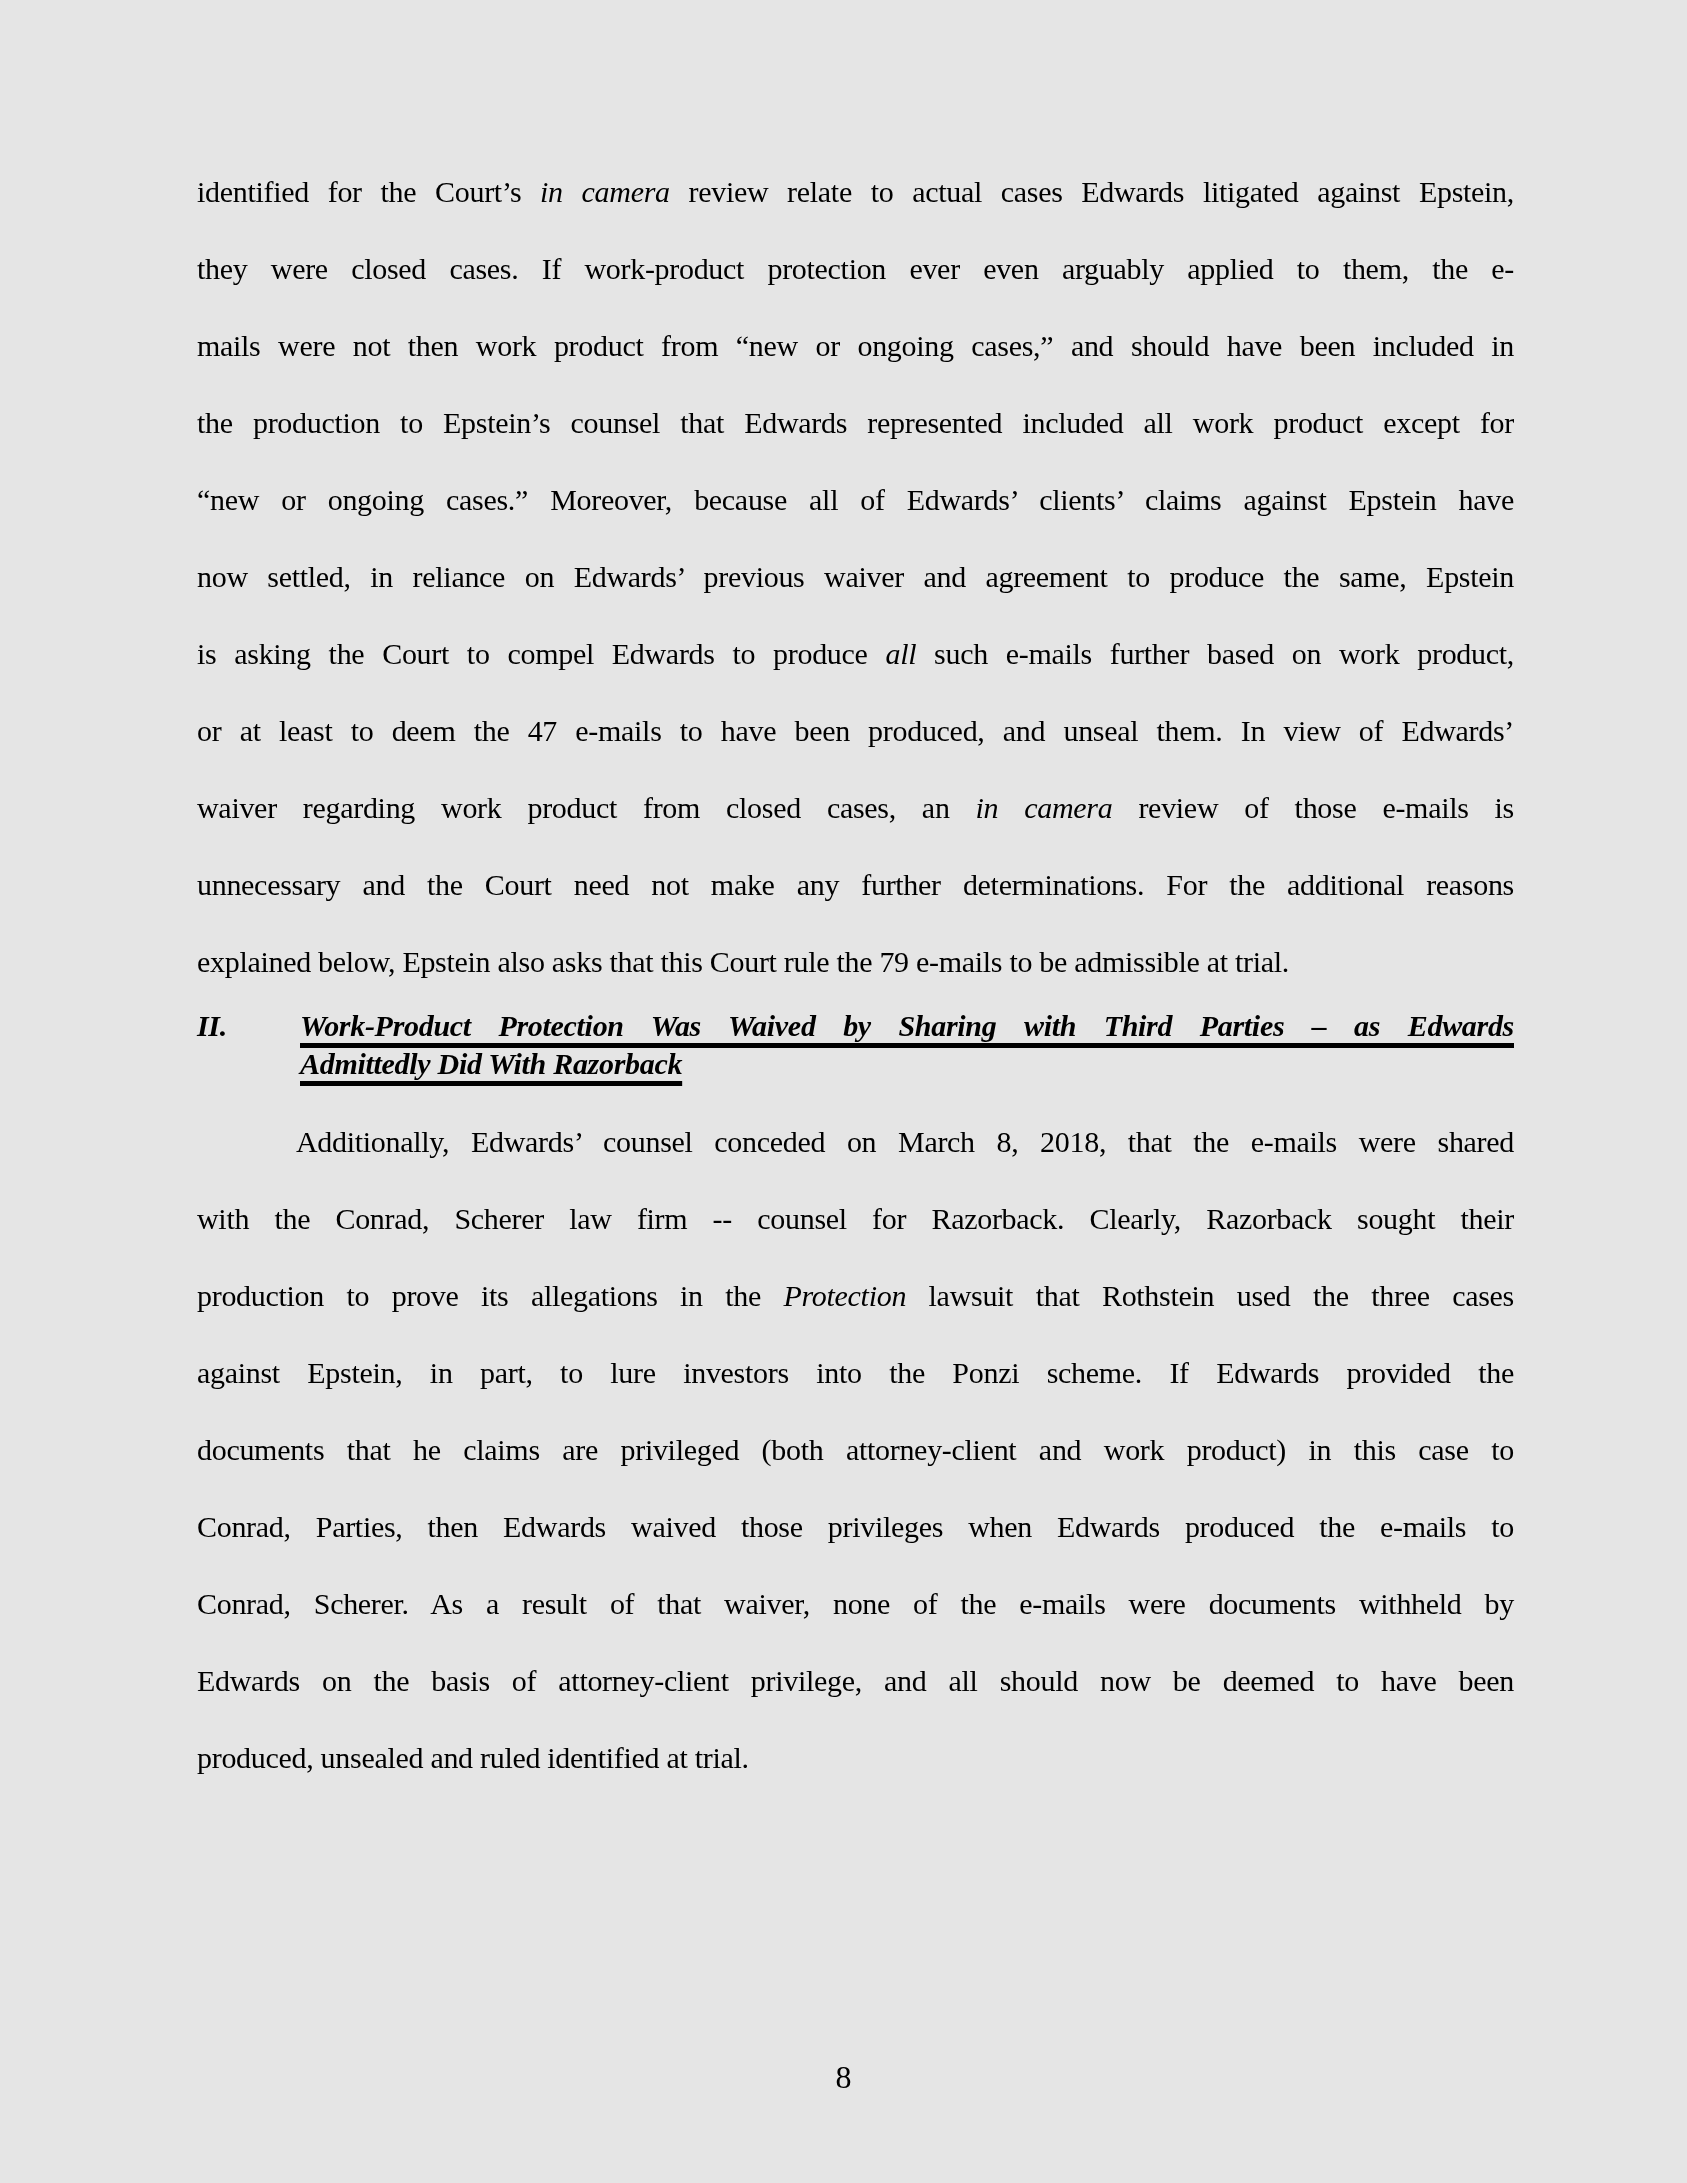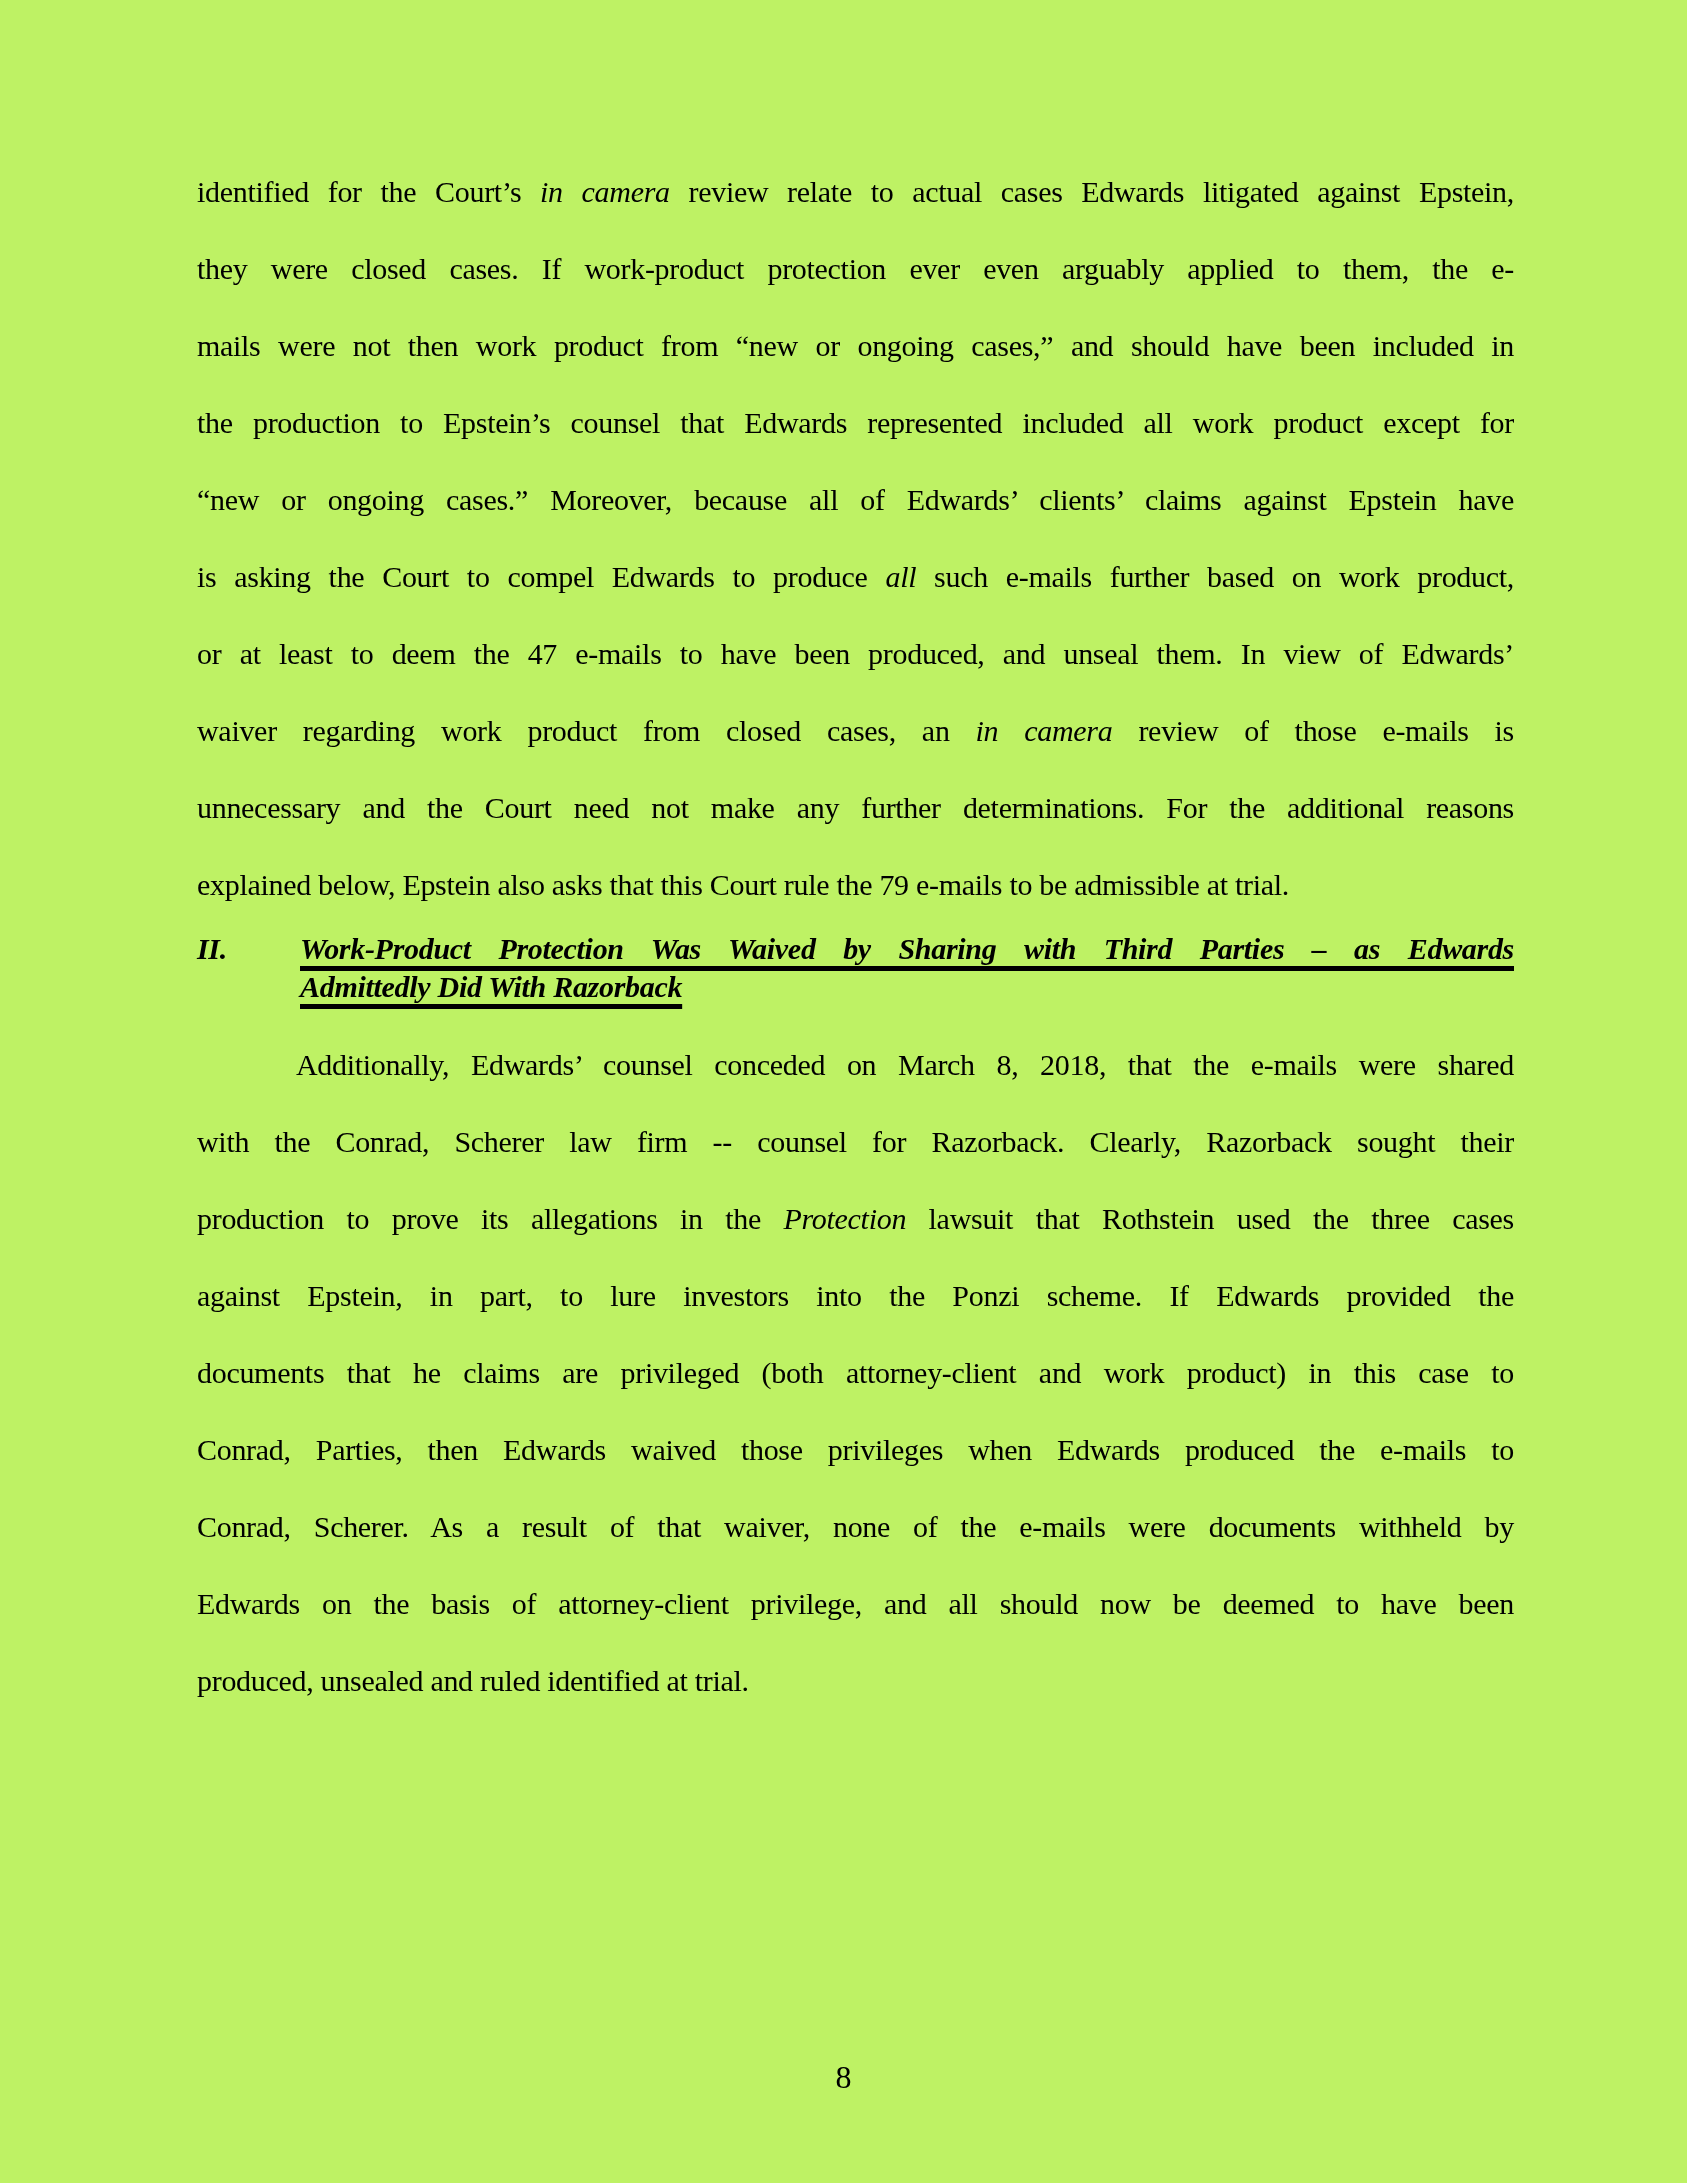--- a/index.html
+++ b/index.html
@@ -1,20 +1,20 @@
 <!DOCTYPE html>
 <html style="font-size:10.6px"><head>
 <meta charset="utf-8">
 <style>
   html, body { margin: 0; padding: 0; }
   .page {
     position: relative;
     width: 1687px;
     height: 2183px;
-    background: #bef264;
+    background: #e5e5e5;
     color: #000000;
     font-family: "Liberation Serif", "DejaVu Serif", serif;
     overflow: hidden;
   }
   .text-block {
     position: absolute;
     left: 197px;
     top: 153px;
     width: 1317px;
     font-size: 30px;
@@ -56,20 +56,21 @@
 
 <div class="page">
   <div class="text-block">
 
     <div>
         <div class="line just"><span>identified for the Court’s </span><span class="it">in camera</span><span> review relate to actual cases Edwards litigated against Epstein,</span></div>
         <div class="line just"><span>they were closed cases.  If work-product protection ever even arguably applied to them, the e-</span></div>
         <div class="line just"><span>mails were not then work product from “new or ongoing cases,” and should have been included in</span></div>
         <div class="line just"><span>the production to Epstein’s counsel that Edwards represented included all work product except for</span></div>
         <div class="line just"><span>“new or ongoing cases.”  Moreover, because all of Edwards’ clients’ claims against Epstein have</span></div>
+        <div class="line just"><span>now settled, in reliance on Edwards’ previous waiver and agreement to produce the same, Epstein</span></div>
         <div class="line just"><span>is asking the Court to compel Edwards to produce </span><span class="it">all</span><span> such e-mails further based on work product,</span></div>
         <div class="line just"><span>or at least to deem the 47 e-mails to have been produced, and unseal them.  In view of Edwards’</span></div>
         <div class="line just"><span>waiver regarding work product from closed cases, an </span><span class="it">in camera</span><span> review of those e-mails is</span></div>
         <div class="line just"><span>unnecessary and the Court need not make any further determinations.  For the additional reasons</span></div>
         <div class="line last"><span>explained below, Epstein also asks that this Court rule the 79 e-mails to be admissible at trial.</span></div>
       </div>
 
     <div class="heading">
       <span class="h-num">II.</span>
       <div class="h-body">

